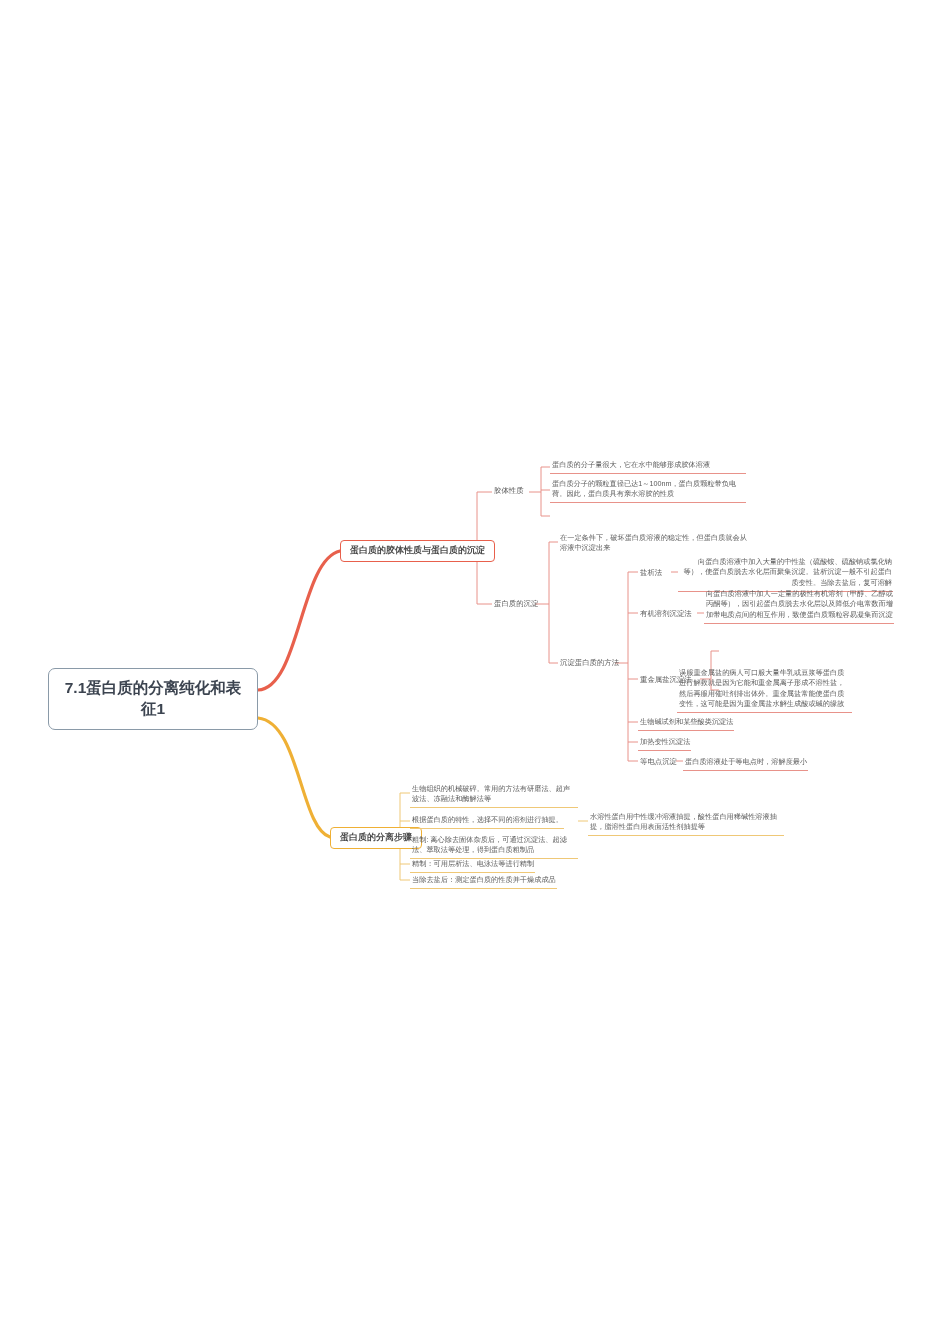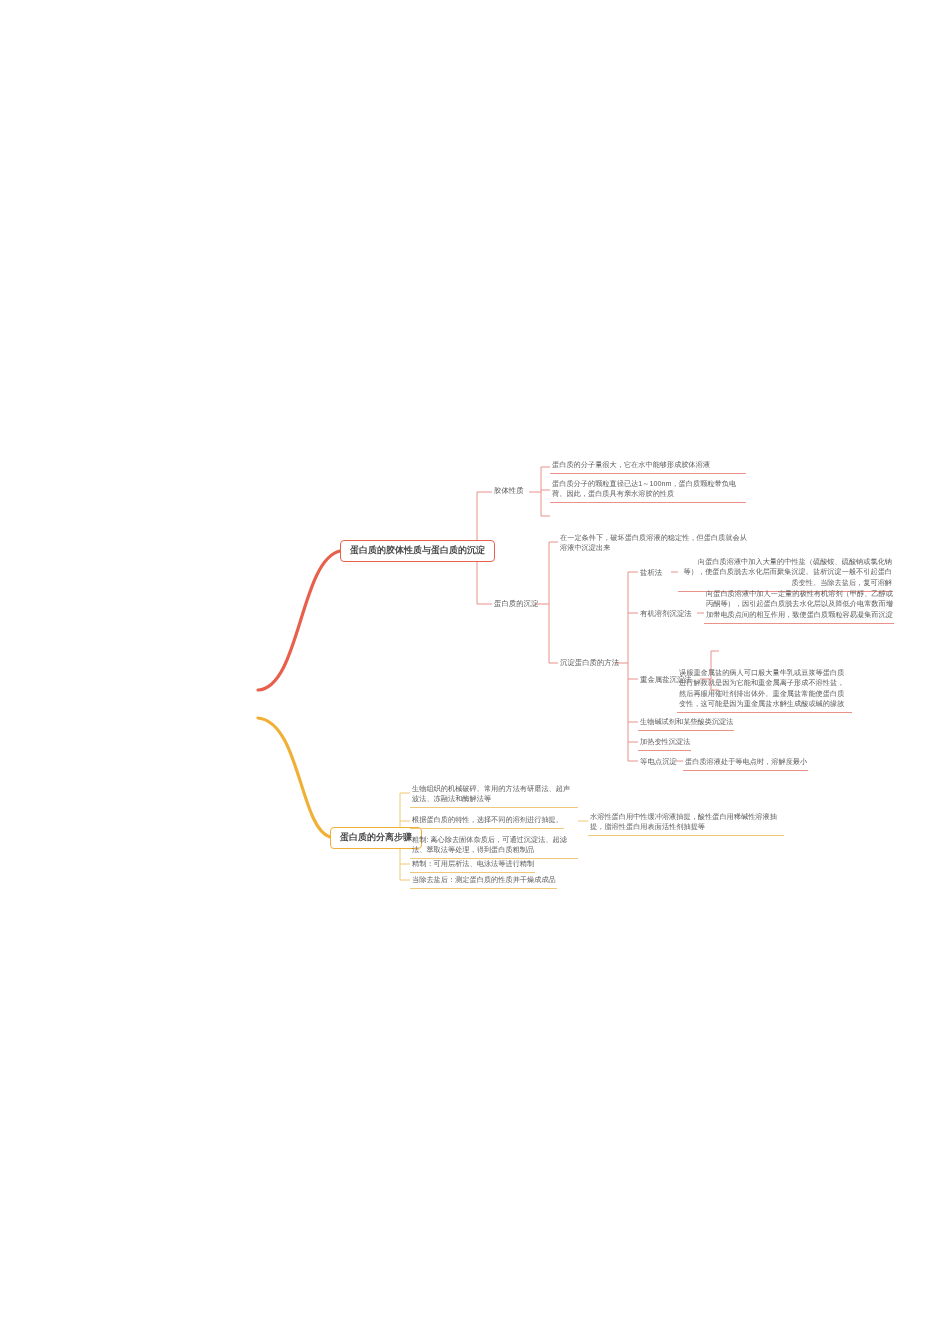--- a/index.html
+++ b/index.html
@@ -139,20 +139,23 @@
     <path d="M 400 793 V 880" stroke="#EFC877" stroke-width="1" fill="none"></path>
     <path d="M 400 793 H 410" stroke="#EFC877" stroke-width="1" fill="none"></path>
     <path d="M 400 821 H 410" stroke="#EFC877" stroke-width="1" fill="none"></path>
     <path d="M 400 844 H 410" stroke="#EFC877" stroke-width="1" fill="none"></path>
     <path d="M 400 864 H 410" stroke="#EFC877" stroke-width="1" fill="none"></path>
     <path d="M 400 880 H 410" stroke="#EFC877" stroke-width="1" fill="none"></path>
 
     <path d="M 578 821 H 588" stroke="#EFC877" stroke-width="1" fill="none"></path>
   </svg>
 
+  <div class="node root">
+    <span>7.1蛋白质的分离纯化和表征1</span>
+  </div>
 
   <div class="node topic topic-red" style="left:340px; top:540px;">
     <span>蛋白质的胶体性质与蛋白质的沉淀</span>
   </div>
 
   <div class="node label" style="left:492px; top:484px;">
     <span>胶体性质</span>
   </div>
 
   <div class="node leaf under-red" style="left:550px; top:458px; width:196px;">

